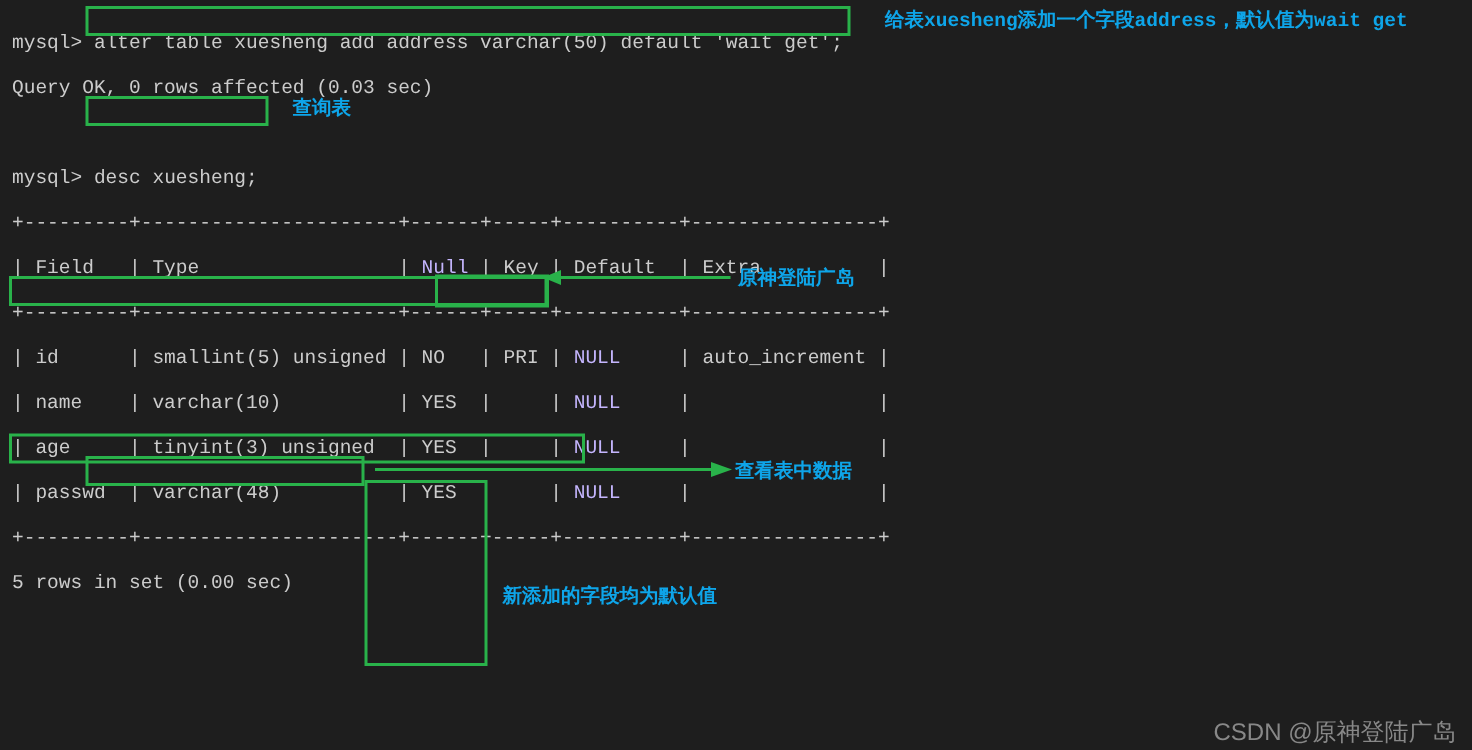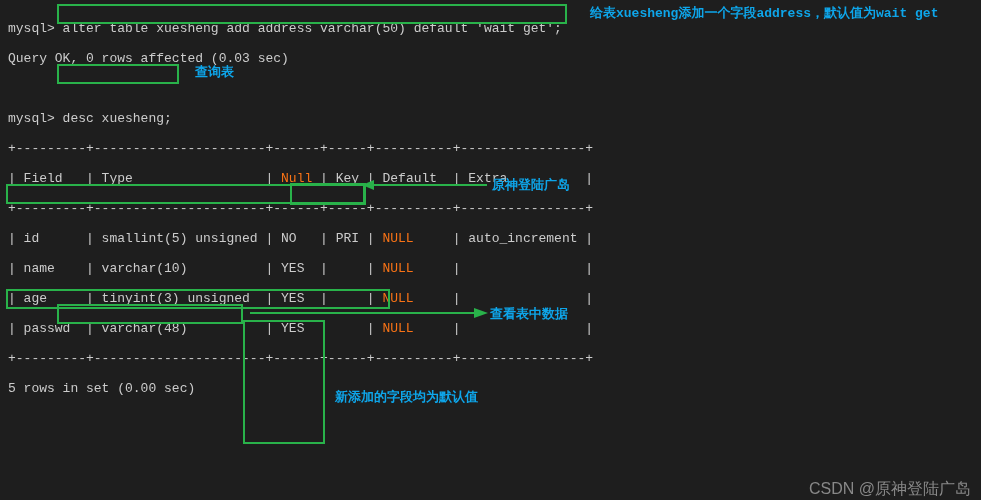--- a/index.html
+++ b/index.html
@@ -18,21 +18,21 @@
   .term {
     padding: 6px 8px;
     white-space: pre;
     position: relative;
   }
   .ln { display: block; height: 15px; }
   .prompt { color: #cccccc; }
   .cmd { color: #cccccc; }
   .box-top { border: 2px solid #29b24a; position: absolute; pointer-events: none; }
   .anno { color: #0ea5e9; position: absolute; font-weight: bold; white-space: nowrap; }
-  .null-kw { color: #f97316; } 
+  .null-kw { color: #c4b5fd; } 
   .warn-kw { color: #c9a227; }
   .watermark { position:absolute; bottom:4px; right:10px; color:#888; font-family: sans-serif; font-size:16px; }
   svg.arrow { position:absolute; pointer-events:none; }
 </style>
 </head>
 <body>
 
 <div class="term">
 <span class="ln"><span class="prompt">mysql&gt; </span><span class="cmd">alter table xuesheng add address varchar(50) default 'wait get';</span></span>
 <span class="ln">Query OK, 0 rows affected (0.03 sec)</span>

